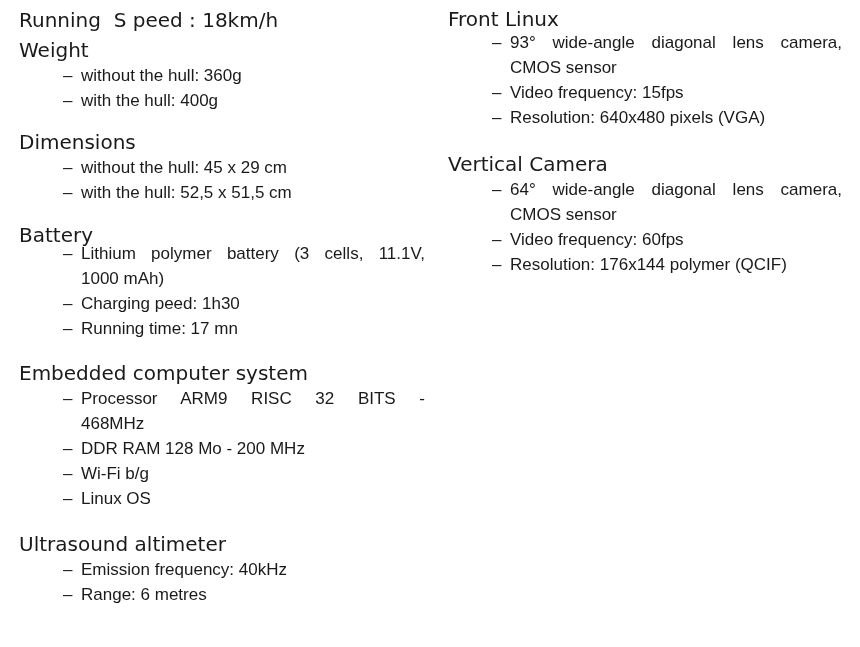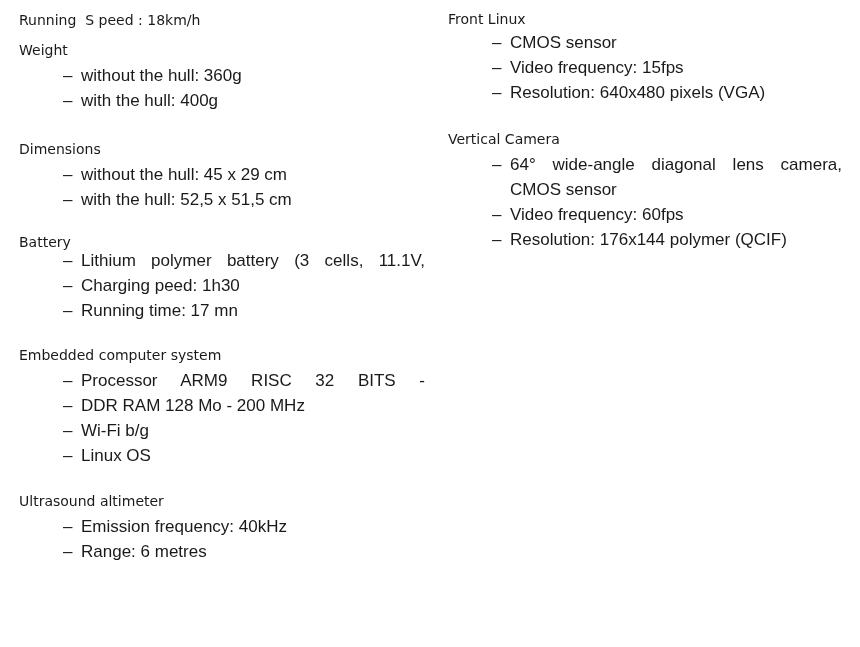--- a/index.html
+++ b/index.html
@@ -14,21 +14,21 @@
     width: 860px; height: 647px;
     background: #ffffff;
     overflow: hidden;
   }
   .col { position: absolute; top: 0; }
   .col-left  { left: 19px;  width: 406px; }
   .col-right { left: 448px; width: 394px; }
 
   .heading {
     font-family: "DejaVu Sans", sans-serif;
-    font-size: 14px;
+    font-size: 20px;
     line-height: 25px;
     white-space: pre-wrap;
   }
   .items { margin: 0; padding: 0; list-style: none; }
   .item {
     position: relative;
     margin-left: 44px;
     padding-left: 18px;
     font-size: 17px;
     line-height: 25px;
@@ -37,21 +37,21 @@
   .line { display: block; }
   .jline {
     text-align: justify;
     text-align-last: justify;
     text-justify: inter-word;
   }
 
   
   .col-left  .sec:nth-child(1) { margin-top: 8px; }
   .col-left  .sec:nth-child(2) { margin-top: 5px; }
-  .col-left  .sec:nth-child(3) { margin-top: 24px; }
+  .col-left  .sec:nth-child(3) { margin-top: 17px; }
   .col-left  .sec:nth-child(4) { margin-top: 18px; }
   .col-left  .sec:nth-child(4) .items { margin-top: -7px; }
   .col-left  .sec:nth-child(5) { margin-top: 20px; }
   .col-left  .sec:nth-child(6) { margin-top: 21px; }
   .col-right .sec:nth-child(1) { margin-top: 7px; }
   .col-right .sec:nth-child(1) .items { margin-top: -2px; }
   .col-right .sec:nth-child(2) { margin-top: 22px; }
 </style>
 </head>
 <body>
@@ -91,38 +91,40 @@
         </li>
       </ul>
     </div>
 
     <div class="sec">
       <div class="heading">Battery</div>
       <ul class="items">
         <li class="item">
           <span class="dash">–</span>
           <span class="line jline">Lithium polymer battery (3 cells, 11.1V,</span>
+          <span class="line">1000 mAh)</span>
         </li>
         <li class="item">
           <span class="dash">–</span>
           <span class="line">Charging peed: 1h30</span>
         </li>
         <li class="item">
           <span class="dash">–</span>
           <span class="line">Running time: 17 mn</span>
         </li>
       </ul>
     </div>
 
     <div class="sec">
       <div class="heading">Embedded computer system</div>
       <ul class="items">
         <li class="item">
           <span class="dash">–</span>
           <span class="line jline">Processor ARM9 RISC 32 BITS -</span>
+          <span class="line">468MHz</span>
         </li>
         <li class="item">
           <span class="dash">–</span>
           <span class="line">DDR RAM 128 Mo - 200 MHz</span>
         </li>
         <li class="item">
           <span class="dash">–</span>
           <span class="line">Wi-Fi b/g</span>
         </li>
         <li class="item">
@@ -148,20 +150,21 @@
 
   </div>
 
   <div class="col col-right">
 
     <div class="sec">
       <div class="heading">Front Linux</div>
       <ul class="items">
         <li class="item">
           <span class="dash">–</span>
+          <span class="line jline">93° wide-angle diagonal lens camera,</span>
           <span class="line">CMOS sensor</span>
         </li>
         <li class="item">
           <span class="dash">–</span>
           <span class="line">Video frequency: 15fps</span>
         </li>
         <li class="item">
           <span class="dash">–</span>
           <span class="line">Resolution: 640x480 pixels (VGA)</span>
         </li>

